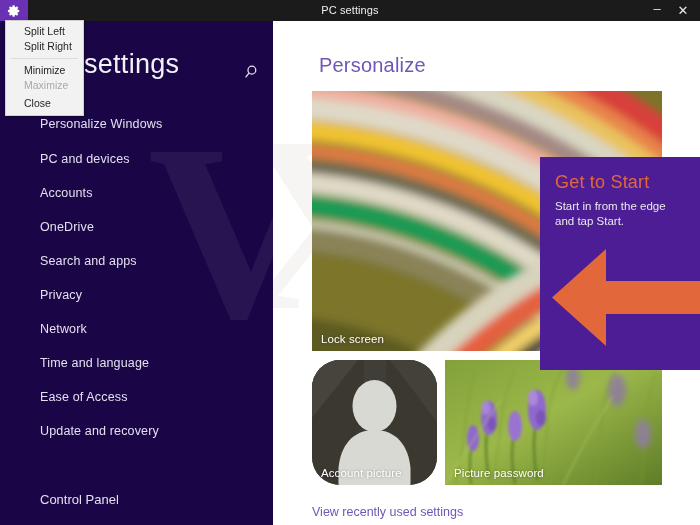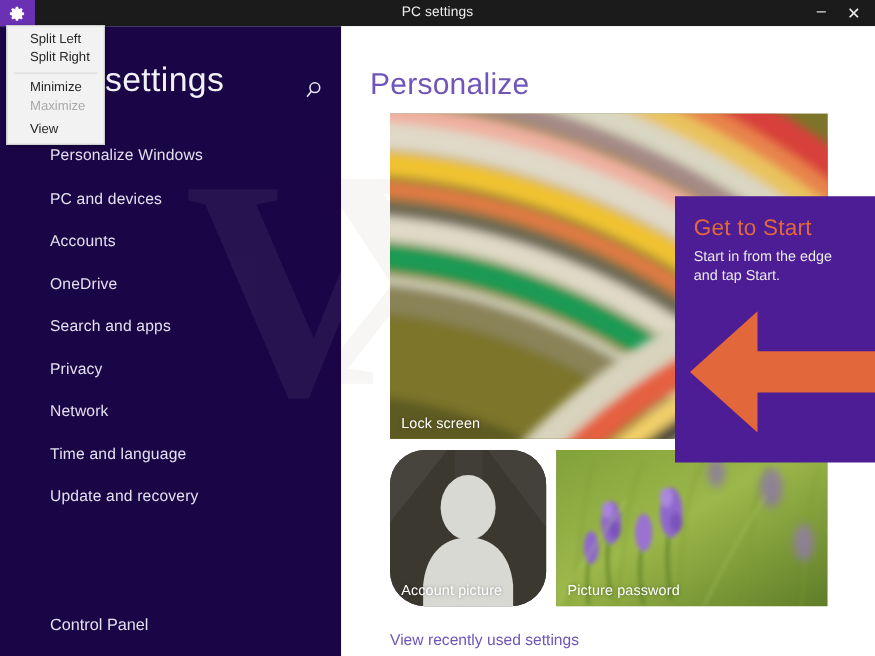--- a/index.html
+++ b/index.html
@@ -67,22 +67,22 @@
   .main{
     position:absolute; left:273px; top:21px; width:427px; height:504px;
     background:#ffffff; overflow:hidden;
   }
   .wm-main{
     position:absolute; left:-35px; top:78px; pointer-events:none; opacity:.05;
     color:#6b5a3d; font-family:"Liberation Serif", serif; font-weight:700;
     font-size:250px; line-height:250px;
   }
   .page-title{
-    position:absolute; left:23px; top:33px;
-    font-size:24px; color:#6f56b8; font-weight:400; letter-spacing:.2px;
+    position:absolute; left:46px; top:33px;
+    font-size:20px; color:#6f56b8; font-weight:400; letter-spacing:.2px;
   }
 
   .tile{ position:absolute; overflow:hidden; }
   .tile-label{
     position:absolute; left:9px; bottom:6px;
     font-size:11.5px; color:#ffffff; letter-spacing:.1px;
     text-shadow:0 0 3px rgba(0,0,0,.35);
   }
 
   
@@ -167,20 +167,21 @@
 
   <div class="nav-list">
     <div class="nav-item first">Personalize Windows</div>
     <div class="nav-item">PC and devices</div>
     <div class="nav-item">Accounts</div>
     <div class="nav-item">OneDrive</div>
     <div class="nav-item">Search and apps</div>
     <div class="nav-item">Privacy</div>
     <div class="nav-item">Network</div>
     <div class="nav-item">Time and language</div>
+    <div class="nav-item">Ease of Access</div>
     <div class="nav-item">Update and recovery</div>
   </div>
 
   <div class="nav-bottom">Control Panel</div>
 </div>
 
 <div class="main">
   <div class="wm-main">X</div>
 
   <div class="page-title">Personalize</div>
@@ -319,14 +320,14 @@
   </svg>
 </div>
 
 <div class="ctxmenu">
   <div class="ctx-item">Split Left</div>
   <div class="ctx-item">Split Right</div>
   <div class="ctx-sep"></div>
   <div class="ctx-item">Minimize</div>
   <div class="ctx-item disabled">Maximize</div>
   <div class="ctx-gap"></div>
-  <div class="ctx-item">View</div>
+  <div class="ctx-item">Close</div>
 </div>
 
 </body></html>

